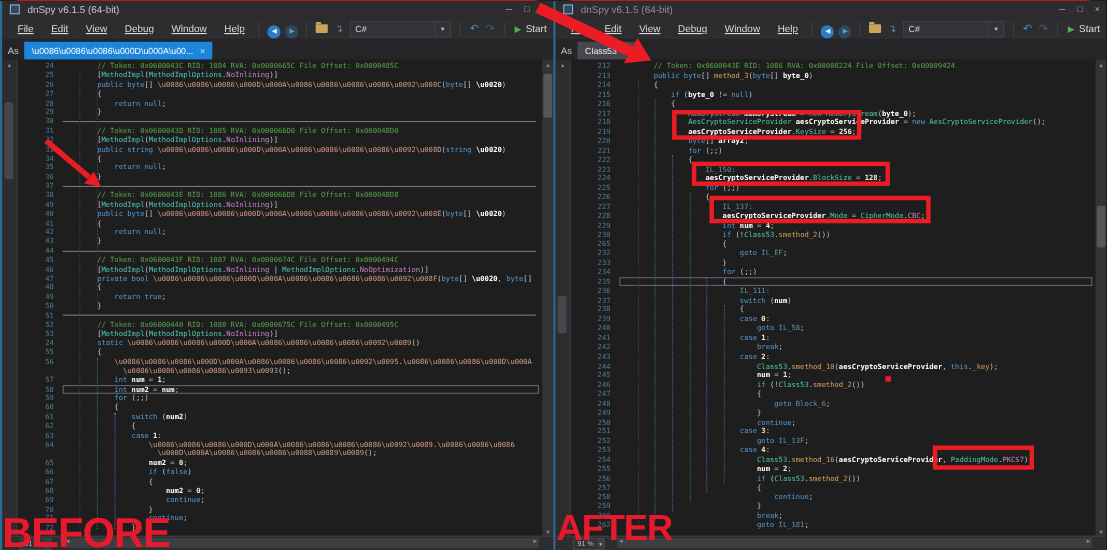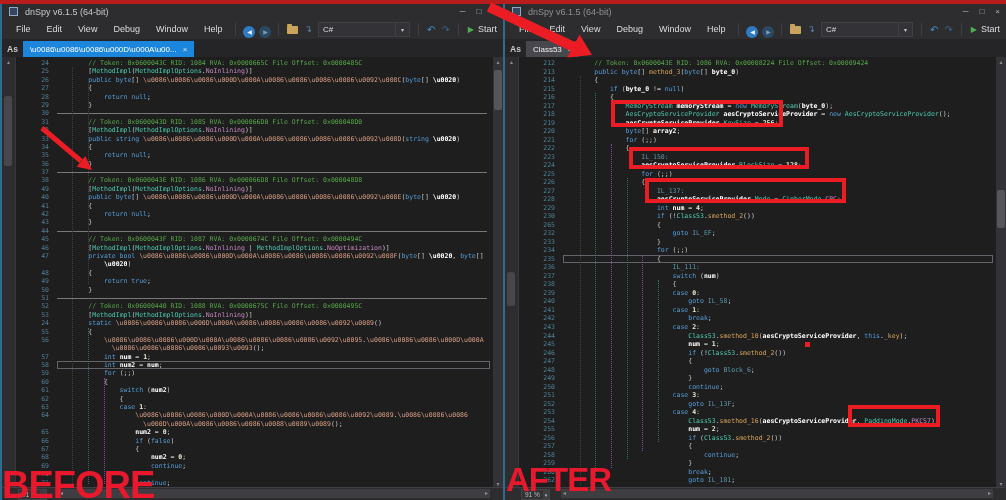--- a/index.html
+++ b/index.html
@@ -1,52 +1,52 @@
 <!DOCTYPE html>
 <html><head>
 <meta charset="utf-8">
 <style>
   html,body{margin:0;padding:0;background:#151515;}
   #stage{position:relative;width:1006px;height:500px;overflow:hidden;background:#1E1E1E;
          font-family:"Liberation Sans",sans-serif;-webkit-font-smoothing:antialiased;}
-  .window{position:absolute;top:0;width:503px;height:500px;background:#1E1E1E;border-top:4px solid #b91c1c;box-sizing:border-box;}
+  .window{position:absolute;top:0;width:503px;height:500px;background:#1E1E1E;border-top:1px solid #b91c1c;box-sizing:border-box;border-radius:18px;}
   .win-left{left:0;--lnw:41px;}
   .win-right{left:503px;--lnw:44px;}
   .blue-edge{position:absolute;left:0;top:0;bottom:0;width:2px;background:#2F6B8F;z-index:20;}
   
   .titlebar{position:absolute;left:2px;right:0;top:0;height:15px;background:#2D2D30;display:flex;align-items:center;z-index:10;}
   .app-icon{width:9px;height:9px;margin-left:7px;border:1px solid #8FA8C8;background:#35475E;box-sizing:border-box;flex:none;}
   .win-title{margin-left:7px;font-size:9px;color:#C8C8C8;white-space:nowrap;}
   .win-right .win-title{color:#909094;}
   .win-btns{margin-left:auto;display:flex;align-items:center;margin-right:6px;gap:11px;}
   .wbtn{font-size:8px;color:#B4B4B8;line-height:8px;}
   
   .menubar{position:absolute;left:2px;right:0;top:15px;height:20px;background:#2D2D30;display:flex;align-items:center;z-index:10;white-space:nowrap;}
   .menu-items{display:flex;align-items:center;margin-left:6px;}
-  .menu-item{font-size:9px;color:#DCDCDC;padding:0 8px;}
+  .menu-item{font-size:9px;color:#DCDCDC;padding:0 8px;text-decoration:underline;}
   .tsep{width:1px;height:13px;background:#3E3E42;margin:0 5px;flex:none;}
   .navcirc{display:inline-flex;align-items:center;justify-content:center;width:12px;height:12px;border-radius:50%;
            background:#2E7BC4;color:#E8F4FF;font-size:6px;line-height:12px;margin:0 2px;}
   .navcirc.dim{background:#2A4A63;color:#7E9AB0;}
   .folder-icon{position:relative;display:inline-block;width:11px;height:8px;background:#C8A45C;margin:2px 3px 0 3px;border-radius:1px;}
   .folder-icon:before{content:"";position:absolute;top:-2px;left:0;width:5px;height:2px;background:#C8A45C;border-radius:1px 1px 0 0;}
   .goto-icon{font-size:9px;color:#5E87A8;margin:0 3px;}
   .combo{display:inline-flex;align-items:center;height:15px;background:#333337;border:1px solid #3F3F46;margin:0 3px;box-sizing:border-box;}
   .combo-text{font-size:8px;color:#DCDCDC;width:72px;padding-left:4px;}
   .combo-arrow{width:13px;text-align:center;font-size:6px;color:#C8C8C8;border-left:1px solid #3F3F46;align-self:stretch;line-height:14px;}
   .undo-icon{font-size:10px;color:#3E8FD0;margin:0 3px;}
   .redo-icon{font-size:10px;color:#3E8FD0;opacity:.55;margin:0 3px;}
   .start-btn{display:inline-flex;align-items:center;gap:4px;margin:0 4px;}
   .play-icon{color:#4CB050;font-size:8px;}
   .start-label{font-size:9px;color:#DCDCDC;}
   .search-icon{position:relative;display:inline-block;width:7px;height:7px;border:1.4px solid #C8C8C8;border-radius:50%;margin:0 6px 0 4px;}
   .search-icon:after{content:"";position:absolute;width:4px;height:1.5px;background:#C8C8C8;right:-3.5px;bottom:-1.5px;transform:rotate(45deg);}
   
   .tabrow{position:absolute;left:2px;right:0;top:35px;height:18px;background:#252528;display:flex;align-items:flex-end;z-index:10;}
-  .as-tab{font-size:8.5px;color:#C8C8C8;padding:0 5px 3px 5px;font-weight:bold;}
+  .as-tab{font-size:8.5px;color:#C8C8C8;padding:0 5px 3px 5px;}
   .doc-tab{display:inline-flex;align-items:center;gap:6px;height:16px;padding:0 7px;font-size:8px;color:#FFFFFF;}
   .doc-tab.active-blue{background:#1C86DC;}
   .doc-tab.active-gray{background:#47474D;color:#EFEFEF;}
   .tab-close{font-size:8px;color:#E8E8E8;}
   
   .side-strip{position:absolute;left:2px;top:53px;bottom:12px;width:13px;background:#2D2D30;border-right:1px solid #38383C;z-index:8;}
   .strip-arrow{position:absolute;top:1px;left:0;width:100%;text-align:center;font-size:6px;color:#8A8A8E;}
   .strip-thumb{position:absolute;left:2px;width:8px;background:#46464C;border-radius:2px;}
   
   .code-area{position:absolute;left:16px;right:10px;top:53px;bottom:12px;overflow:hidden;padding-top:2px;z-index:1;}
@@ -158,21 +158,20 @@
         <div class="code-row"><span class="ln">38</span><span class="ct"><span class="tk-c">        // Token: 0x0600043E RID: 1086 RVA: 0x000066D8 File Offset: 0x000048D8</span></span></div>
         <div class="code-row"><span class="ln">49</span><span class="ct"><span class="tk-p">        [</span><span class="tk-t">MethodImpl</span><span class="tk-p">(</span><span class="tk-t">MethodImplOptions</span><span class="tk-p">.</span><span class="tk-a">NoInlining</span><span class="tk-p">)]</span></span></div>
         <div class="code-row"><span class="ln">40</span><span class="ct"><span class="tk-k">        public byte</span><span class="tk-p">[] </span><span class="tk-s">\u0086\u0086\u0086\u000D\u000A\u0086\u0086\u0086\u0086\u0092\u008E</span><span class="tk-p">(</span><span class="tk-k">byte</span><span class="tk-p">[] </span><span class="tk-v">\u0020</span><span class="tk-p">)</span></span></div>
         <div class="code-row"><span class="ln">41</span><span class="ct"><span class="tk-p">        {</span></span></div>
         <div class="code-row"><span class="ln">42</span><span class="ct"><span class="tk-k">            return null</span><span class="tk-p">;</span></span></div>
         <div class="code-row"><span class="ln">43</span><span class="ct"><span class="tk-p">        }</span></span></div>
         <div class="code-row"><span class="ln">44</span><span class="msep"></span></div>
         <div class="code-row"><span class="ln">45</span><span class="ct"><span class="tk-c">        // Token: 0x0600043F RID: 1087 RVA: 0x0000674C File Offset: 0x0000494C</span></span></div>
         <div class="code-row"><span class="ln">46</span><span class="ct"><span class="tk-p">        [</span><span class="tk-t">MethodImpl</span><span class="tk-p">(</span><span class="tk-t">MethodImplOptions</span><span class="tk-p">.</span><span class="tk-a">NoInlining</span><span class="tk-p"> | </span><span class="tk-t">MethodImplOptions</span><span class="tk-p">.</span><span class="tk-a">NoOptimization</span><span class="tk-p">)]</span></span></div>
         <div class="code-row"><span class="ln">47</span><span class="ct"><span class="tk-k">        private bool</span><span class="tk-p"> </span><span class="tk-s">\u0086\u0086\u0086\u000D\u000A\u0086\u0086\u0086\u0086\u0092\u008F</span><span class="tk-p">(</span><span class="tk-k">byte</span><span class="tk-p">[] </span><span class="tk-v">\u0020</span><span class="tk-p">, </span><span class="tk-k">byte</span><span class="tk-p">[]</span></span></div>
-        <div class="code-row"><span class="ln"></span><span class="ct"><span class="tk-v">            \u0020</span><span class="tk-p">)</span></span></div>
         <div class="code-row"><span class="ln">48</span><span class="ct"><span class="tk-p">        {</span></span></div>
         <div class="code-row"><span class="ln">49</span><span class="ct"><span class="tk-k">            return true</span><span class="tk-p">;</span></span></div>
         <div class="code-row"><span class="ln">50</span><span class="ct"><span class="tk-p">        }</span></span></div>
         <div class="code-row"><span class="ln">51</span><span class="msep"></span></div>
         <div class="code-row"><span class="ln">52</span><span class="ct"><span class="tk-c">        // Token: 0x06000440 RID: 1088 RVA: 0x0000675C File Offset: 0x0000495C</span></span></div>
         <div class="code-row"><span class="ln">53</span><span class="ct"><span class="tk-p">        [</span><span class="tk-t">MethodImpl</span><span class="tk-p">(</span><span class="tk-t">MethodImplOptions</span><span class="tk-p">.</span><span class="tk-a">NoInlining</span><span class="tk-p">)]</span></span></div>
         <div class="code-row"><span class="ln">24</span><span class="ct"><span class="tk-k">        static </span><span class="tk-s">\u0086\u0086\u0086\u000D\u000A\u0086\u0086\u0086\u0086\u0092\u0089</span><span class="tk-p">()</span></span></div>
         <div class="code-row"><span class="ln">55</span><span class="ct"><span class="tk-p">        {</span></span></div>
         <div class="code-row"><span class="ln">56</span><span class="ct"><span class="tk-s">            \u0086\u0086\u0086\u000D\u000A\u0086\u0086\u0086\u0086\u0092\u0095</span><span class="tk-p">.</span><span class="tk-s">\u0086\u0086\u0086\u000D\u000A</span></span></div>
         <div class="code-row"><span class="ln"></span><span class="ct"><span class="tk-s">              \u0086\u0086\u0086\u0086\u0093\u0093</span><span class="tk-p">();</span></span></div>

